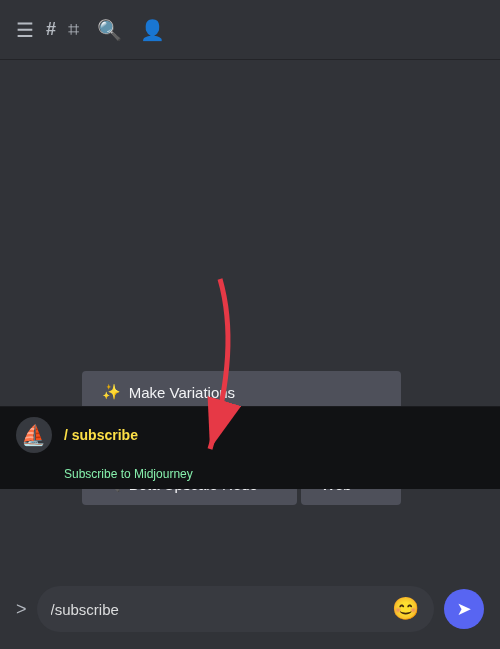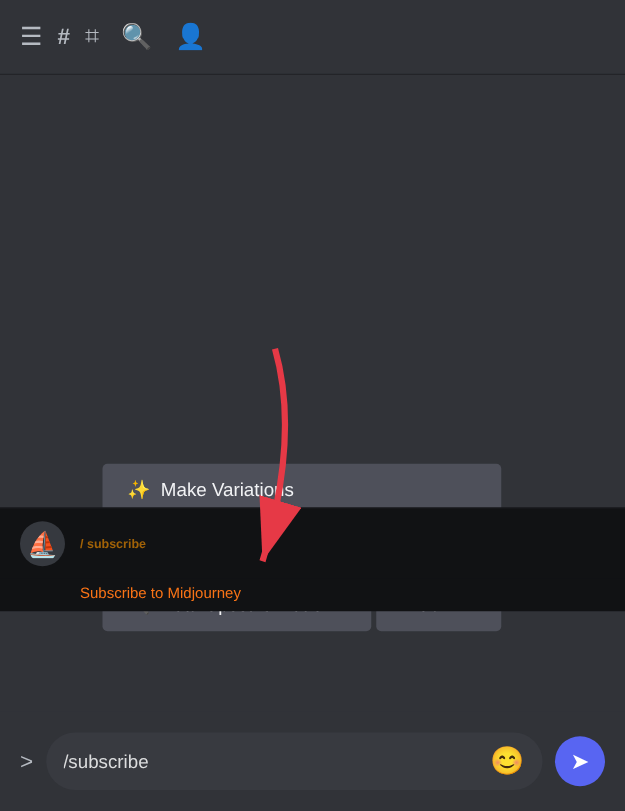--- a/index.html
+++ b/index.html
@@ -127,26 +127,26 @@
       width: 36px;
       height: 36px;
       border-radius: 50%;
       background-color: #36393f;
       display: flex;
       align-items: center;
       justify-content: center;
       font-size: 20px;
     }
     .autocomplete-command {
-      color: #a16207;
-      font-size: 10px;
+      color: #fde047;
+      font-size: 14px;
       font-weight: 600;
     }
     .autocomplete-desc {
-      color: #f97316;
+      color: #86efac;
       font-size: 12px;
       padding: 4px 16px 8px 64px;
     }
 
     
     .input-bar {
       position: absolute;
       bottom: 0;
       left: 0;
       right: 0;

